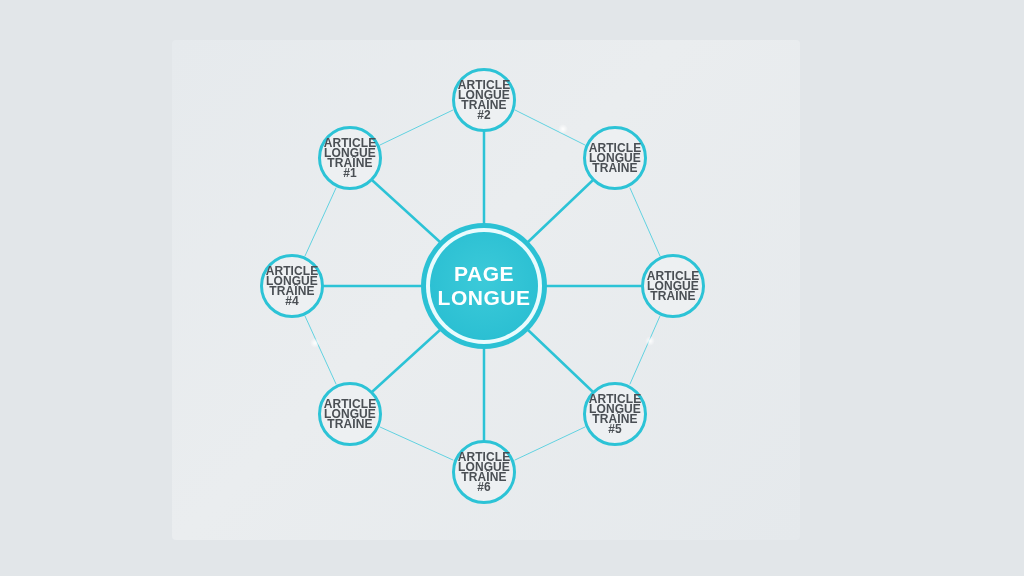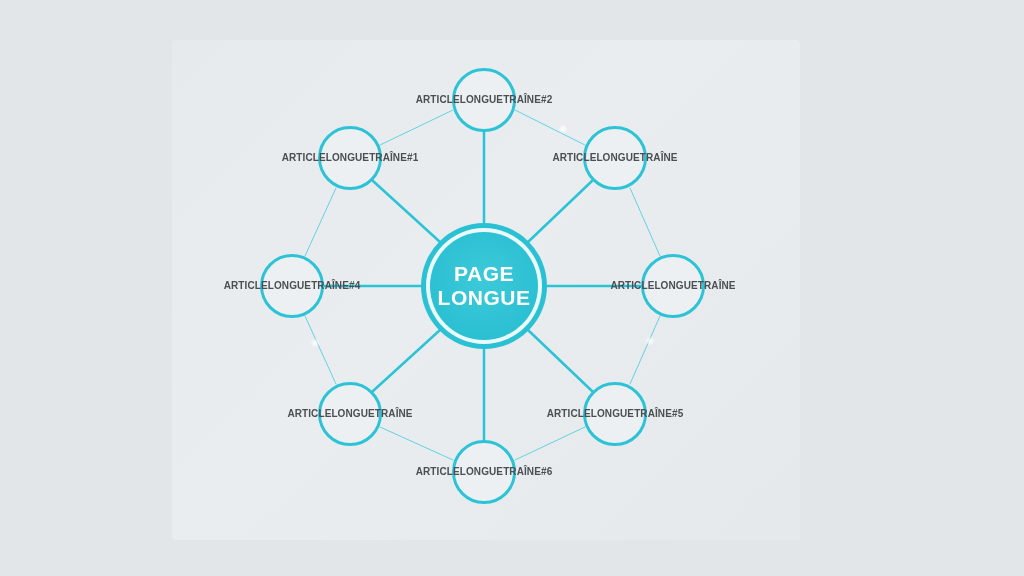--- a/index.html
+++ b/index.html
@@ -42,24 +42,24 @@
       justify-content: center;
       text-align: center;
     }
     .sat {
       width: 64px;
       height: 64px;
       background: #edf0f2;
       border: 3px solid #2cc3d6;
       color: #4a4f54;
       font-weight: 700;
-      font-size: 10px;
+      font-size: 12px;
       line-height: 10px;
       letter-spacing: 0.1px;
-      flex-direction: row;
+      flex-direction: column;
     }
     .sat span { display: block; }
     .hub-ring {
       position: absolute;
       width: 126px;
       height: 126px;
       border-radius: 50%;
       background: #2bc1d4;
       box-sizing: border-box;
     }

